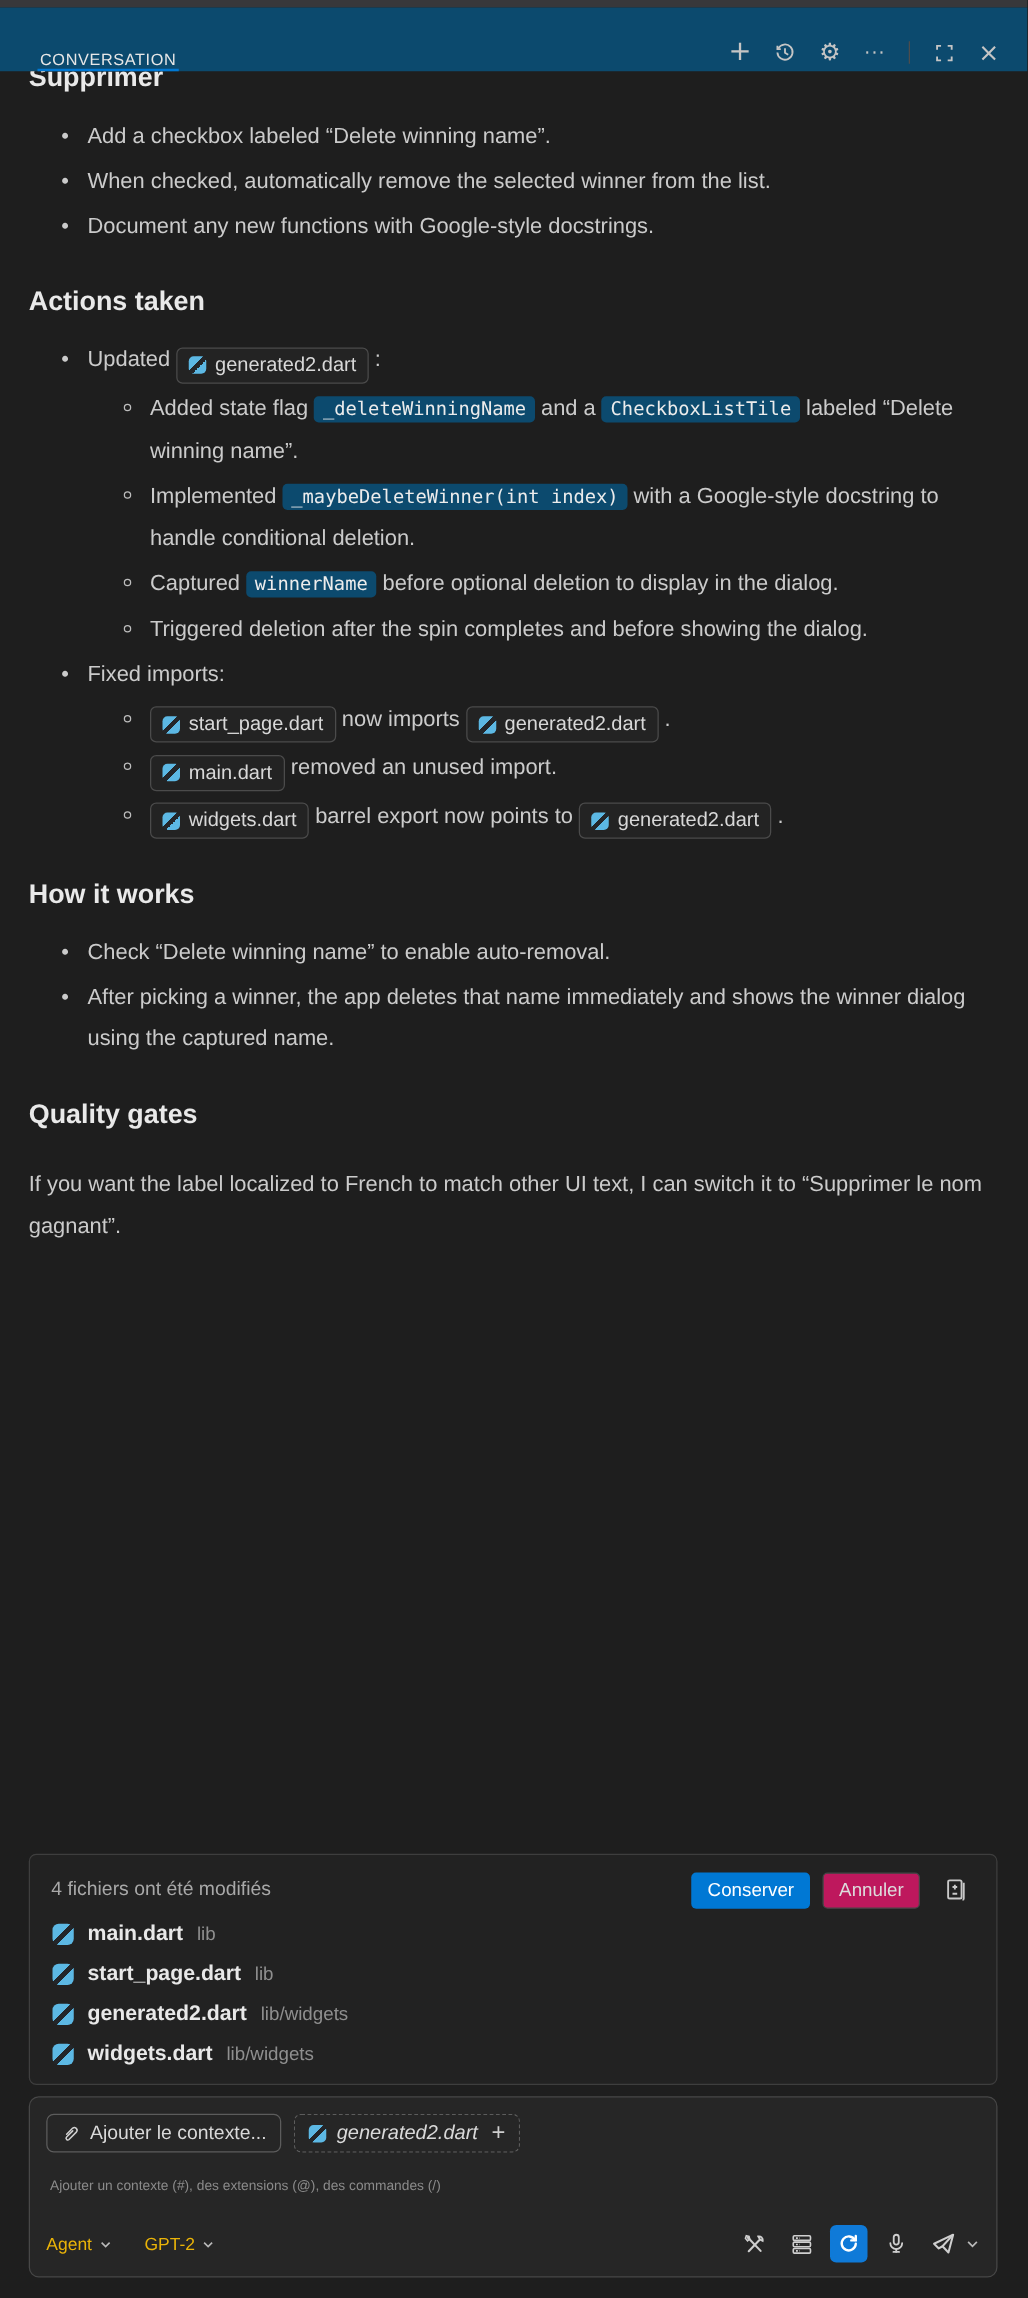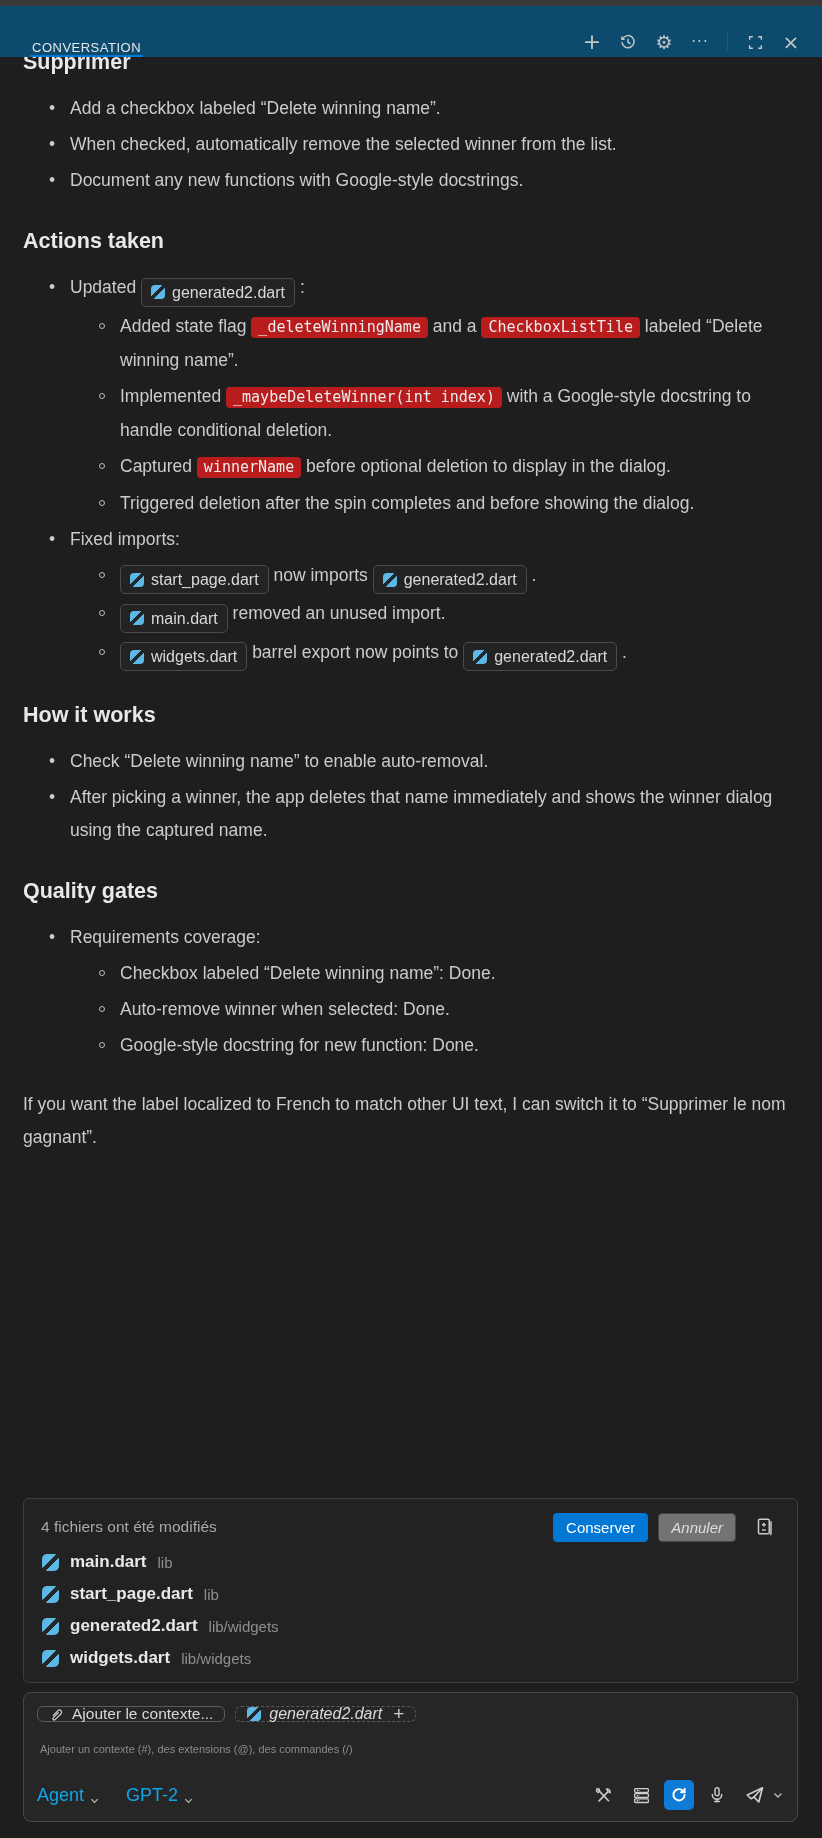--- a/index.html
+++ b/index.html
@@ -52,21 +52,21 @@
   ul.l2{padding-left:27px;margin:2px 0 2px;}
   li.b2{position:relative;padding-left:23px;margin:3px 0;}
   li.b2::before{
     content:"";position:absolute;left:2px;top:13px;
     width:6px;height:6px;border:1.2px solid #bdbdbd;border-radius:50%;
     box-sizing:border-box;
   }
   .code{
     font-family:"DejaVu Sans Mono", monospace;
     font-size:15px;
-    background:#b91c1c;color:#ececec;
+    background:#0c4a6e;color:#ececec;
     padding:1px 7px 2px;border-radius:4px;white-space:nowrap;
   }
   .fchip{
     display:inline-flex;align-items:center;gap:7px;
     border:1px solid #4b4b4b;border-radius:5px;
     padding:0 9px;height:27px;
     background:#232323;color:#d8d8d8;font-size:16px;
     vertical-align:-6px;cursor:pointer;white-space:nowrap;
   }
   .dart-ico{
@@ -82,51 +82,51 @@
     padding:13px 15px 8px;
   }
   .fp-head{display:flex;align-items:center;margin:0 2px 4px;}
   .fp-label{color:#a8a8a8;font-size:15.5px;}
   .fp-actions{margin-left:auto;display:flex;align-items:center;gap:10px;}
   .btn{
     font-family:inherit;font-size:15px;border-radius:4px;
     padding:5px 13px;border:none;cursor:pointer;line-height:19px;
   }
   .btn-primary{background:#0078d4;color:#ffffff;}
-  .btn-secondary{background:#737373;color:#dddddd;border:1px solid #464646;padding:4px 12px;font-style:italic;}
+  .btn-secondary{background:#be185d;color:#dddddd;border:1px solid #464646;padding:4px 12px;}
   .fp-diff{
     width:30px;height:30px;margin-left:4px;border-radius:5px;
     display:flex;align-items:center;justify-content:center;cursor:pointer;
   }
   .file-row{display:flex;align-items:center;gap:11px;padding:6px 3px;cursor:pointer;}
   .file-row .dart-ico{width:17px;height:17px;border-radius:5px;}
   .file-name{font-weight:700;font-size:17px;color:#e8e8e8;}
   .file-path{color:#8f8f8f;font-size:15px;}
   
   .composer{
     flex:none;margin:9px 24px 16px 23px;
     border:1px solid #474747;border-radius:8px;
     background:#262626;
     padding:13px 13px 11px;
   }
   .chips-row{display:flex;align-items:center;gap:10px;}
   .chip{
-    display:flex;align-items:center;gap:8px;height:16px;
+    display:flex;align-items:center;gap:8px;height:31px;
     border-radius:6px;padding:0 11px;font-size:15.5px;color:#d9d9d9;
     cursor:pointer;box-sizing:border-box;
   }
   .chip-solid{border:1px solid #5c5c5c;}
   .chip-dashed{border:1px dashed #5c5c5c;}
   .chip .fname{font-style:italic;font-size:16px;}
   .chip .plus{font-size:19px;color:#cdcdcd;margin-left:3px;font-weight:400;}
   .placeholder{color:#8b8b8b;font-size:11px;margin:21px 3px 25px;}
   .composer-bottom{display:flex;align-items:center;}
   .picker{
-    display:flex;align-items:flex-end;gap:5px;color:#0ea5e9;
-    font-size:18px;cursor:pointer;margin-right:26px;
+    display:flex;align-items:center;gap:5px;color:#eab308;
+    font-size:14px;cursor:pointer;margin-right:26px;
   }
   .cicons{margin-left:auto;display:flex;align-items:center;gap:8px;}
   .cbtn{
     width:30px;height:30px;border-radius:5px;
     display:flex;align-items:center;justify-content:center;cursor:pointer;flex:none;
   }
   .cbtn.active{background:#0f7ad8;}
   .send-wrap{display:flex;align-items:center;gap:2px;}
 </style>
 </head>
@@ -219,28 +219,20 @@
   </ul>
 
   <h2 class="md-h">How it works</h2>
   <ul class="l1">
     <li class="b1"><span>Check “Delete winning name” to enable auto-removal.</span></li>
     <li class="b1"><span>After picking a winner, the app deletes that name immediately and shows the winner dialog using the captured name.</span></li>
   </ul>
 
   <h2 class="md-h">Quality gates</h2>
   <ul class="l1">
-    <li class="b1">
-      <span>Requirements coverage:</span>
-      <ul class="l2">
-        <li class="b2"><span>Checkbox labeled “Delete winning name”: Done.</span></li>
-        <li class="b2"><span>Auto-remove winner when selected: Done.</span></li>
-        <li class="b2"><span>Google-style docstring for new function: Done.</span></li>
-      </ul>
-    </li>
   </ul>
 
   <p class="closing">If you want the label localized to French to match other UI text, I can switch it to “Supprimer le nom gagnant”.</p>
 </div>
 
 <div class="files-panel">
   <div class="fp-head">
     <span class="fp-label">4 fichiers ont été modifiés</span>
     <div class="fp-actions">
       <button class="btn btn-primary">Conserver</button>

